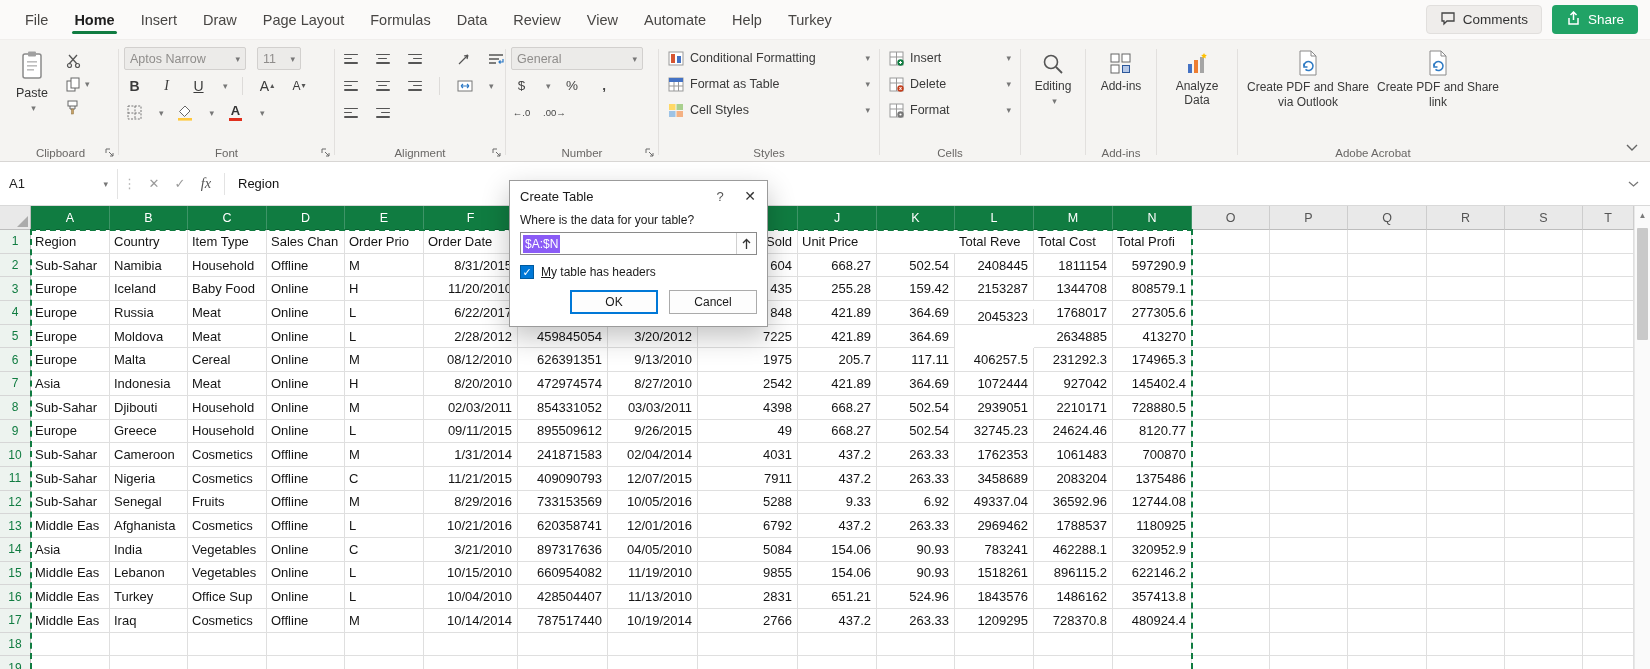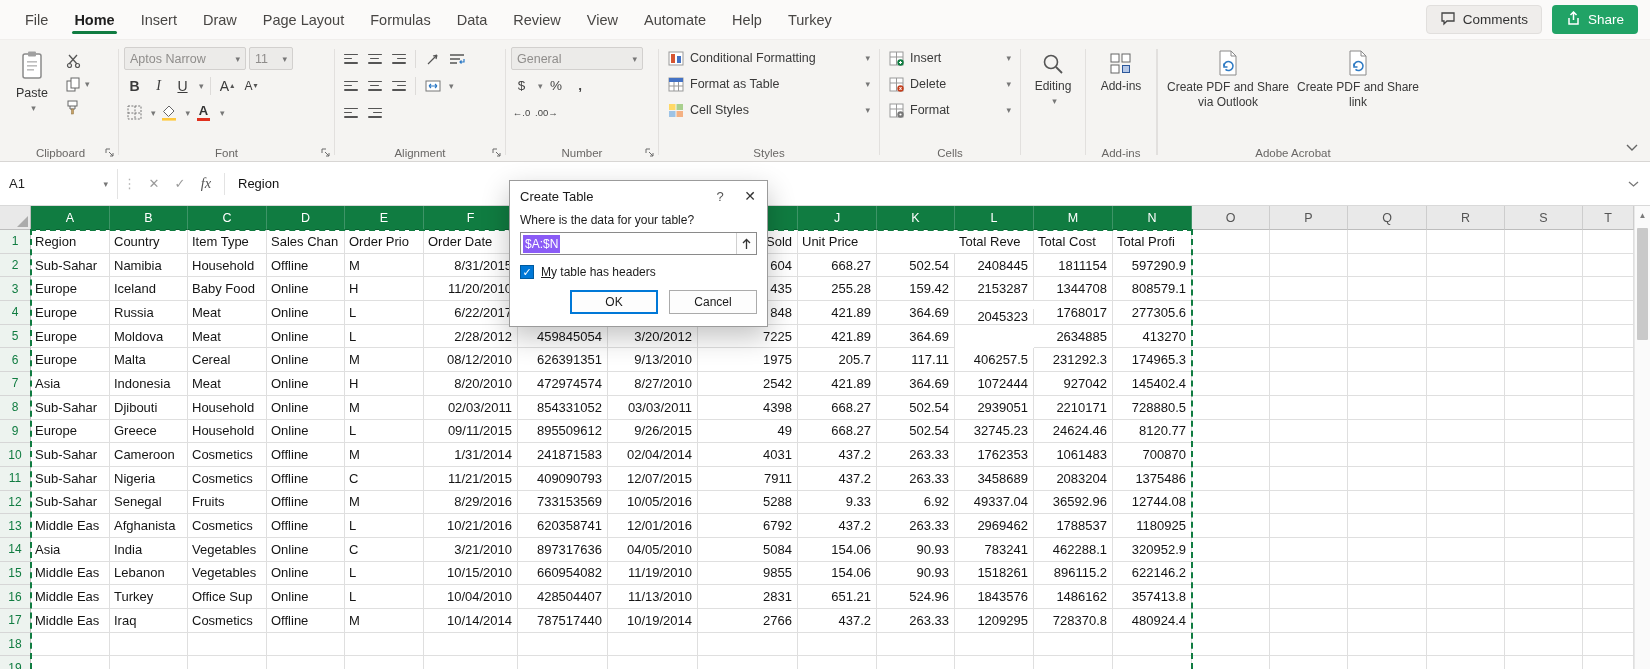--- a/index.html
+++ b/index.html
@@ -16,21 +16,21 @@
 .mb-right{margin-left:auto;display:flex;gap:10px;align-items:center}
 .btn-comments{display:flex;align-items:center;gap:7px;background:#EFEDEB;border:1px solid #E1DFDD;border-radius:4px;height:29px;padding:0 13px;font-size:13.5px;color:#333}
 .btn-share{display:flex;align-items:center;gap:7px;background:#21A366;border-radius:4px;height:29px;padding:0 14px;font-size:13.5px;color:#fff}
 
 
 .ribbon{position:absolute;top:40px;left:0;right:0;height:122px;background:#F5F4F2;border-bottom:1px solid #D8D6D4;display:flex;align-items:stretch;padding:3px 0 0 3px}
 .group{position:relative;padding:2px 5px 16px;flex:0 0 auto;overflow:hidden}
 .grp-label{position:absolute;left:0;right:0;bottom:2px;text-align:center;font-size:11.5px;color:#696765;white-space:nowrap}
 .launcher{position:absolute;right:3px;bottom:3px;width:12px;height:12px;display:flex;align-items:center;justify-content:center}
 .vsep{width:1px;background:#E2E0DE;margin:6px 0;flex:0 0 auto}
-.rowline{display:flex;align-items:center;gap:3px;height:27px}
+.rowline{display:flex;align-items:center;gap:11px;height:27px}
 .combo{height:23px;border:1px solid #C6C4C2;background:#fff;font-size:12.5px;color:#333;display:flex;align-items:center;justify-content:space-between;padding:0 5px;border-radius:2px}
 .combo.disabled{background:#ECEBE9;color:#8F8D8B;border-color:#D2D0CE}
 .dd{font-size:9px;color:#777;margin-left:3px;font-style:normal}
 .fmtbtn{min-width:21px;height:22px;display:flex;align-items:center;justify-content:center;font-size:14px;color:#3b3b3b;border-radius:2px}
 .fmtbtn.bold{font-weight:700}
 .fmtbtn.italic{font-style:italic;font-family:"Liberation Serif",serif}
 .fmtbtn.underline{text-decoration:underline}
 .minisep{width:1px;height:18px;background:#DDDBD9;margin:0 3px}
 .tri{font-size:8px;color:#555;font-style:normal;margin-left:1px}
 .grp-body{display:flex}
@@ -464,20 +464,31 @@
             <rect x="13" y="2" width="8" height="8" fill="#fff" stroke="#666"></rect>
             <rect x="2" y="13" width="8" height="8" fill="#fff" stroke="#666"></rect>
             <rect x="13.5" y="13.5" width="7" height="7" fill="#B4C7E7" stroke="#2B579A"></rect>
           </svg>
         <span>Add-ins</span>
       </div>
       <div class="grp-label">Add-ins</div>
     </div>
     <div class="vsep"></div>
 
+    <div class="group" style="width:80px">
+      <div class="stackbtn">
+        <svg width="24" height="24">
+            <rect x="3" y="12" width="4" height="9" fill="#4472C4"></rect>
+            <rect x="9" y="8" width="4" height="13" fill="#ED7D31"></rect>
+            <rect x="15" y="5" width="4" height="16" fill="#A5A5A5"></rect>
+            <path d="M19 1 l.9 1.8 2 .3 -1.5 1.4 .4 2 -1.8-1 -1.8 1 .4-2 -1.5-1.4 2-.3 z" fill="#FFC000"></path>
+          </svg>
+        <span>Analyze Data</span>
+      </div>
+    </div>
     <div class="vsep"></div>
 
     <div class="group" style="width:270px">
       <div class="grp-body" style="gap:6px;justify-content:center">
         <div class="acrobtn">
           <svg width="24" height="26">
               <path d="M4 1 h11 l5 5 v19 h-16 z" fill="#fff" stroke="#8a8a8a"></path>
               <path d="M15 1 v5 h5" fill="none" stroke="#8a8a8a"></path>
               <path d="M8 16 a4.5 4.5 0 1 1 1.5 3.4" fill="none" stroke="#2F7BC4" stroke-width="1.6"></path>
               <path d="M8 13.5 v3.5 h3.5" fill="none" stroke="#2F7BC4" stroke-width="1.6"></path>

